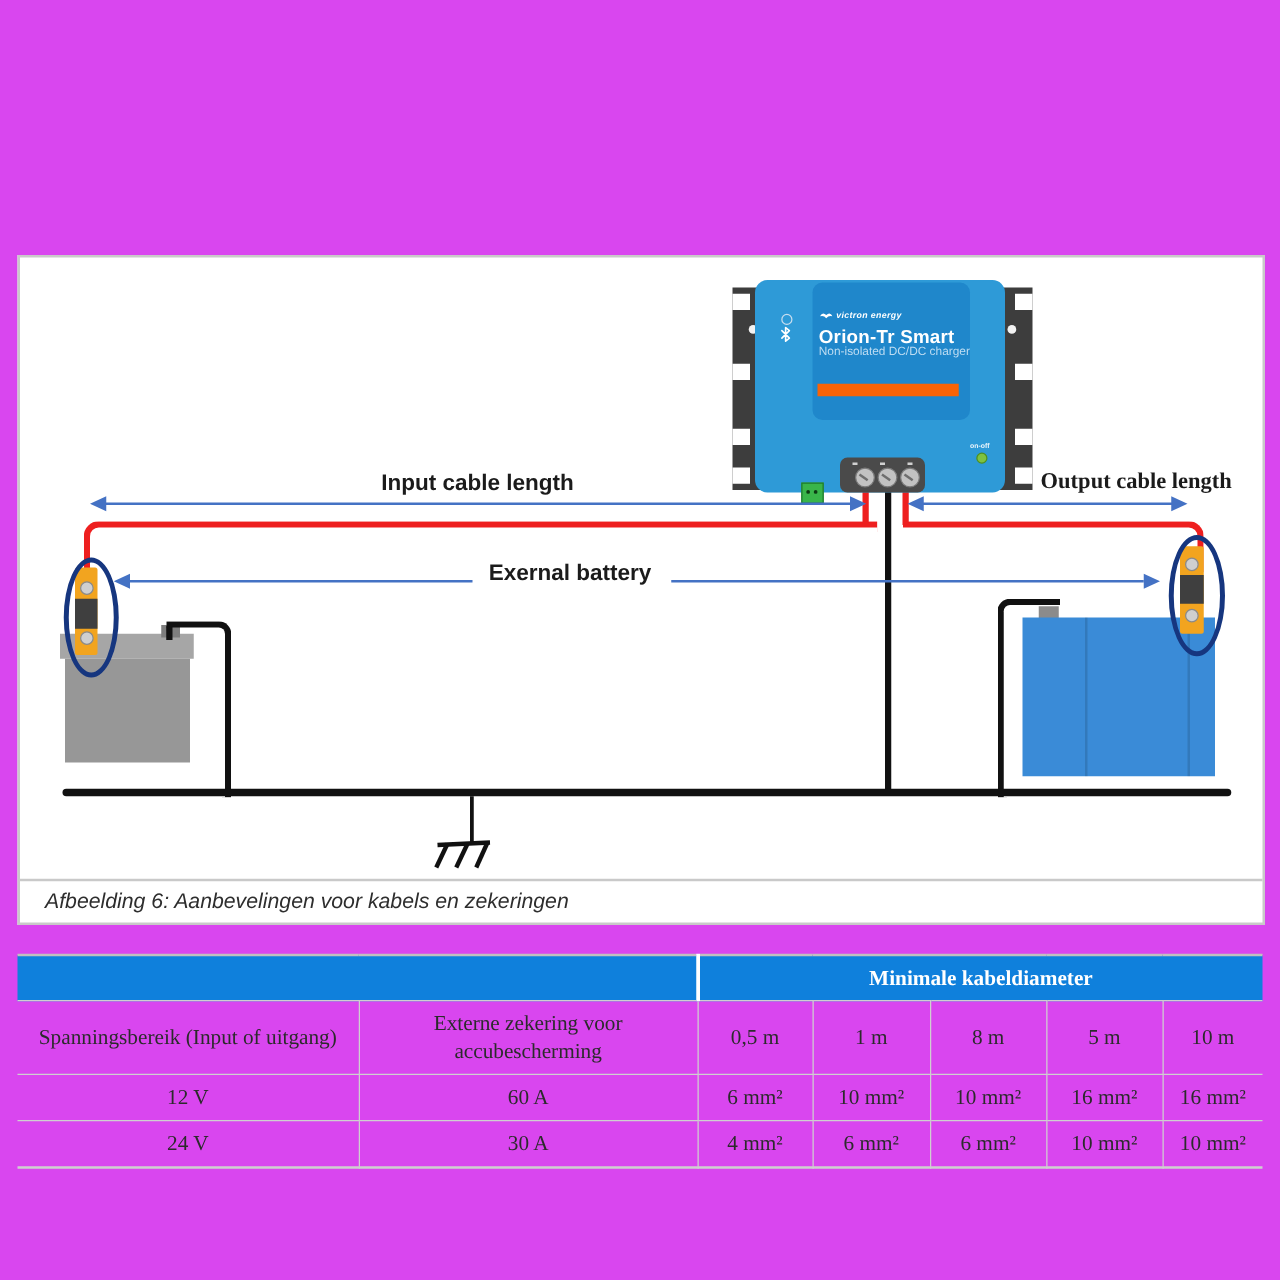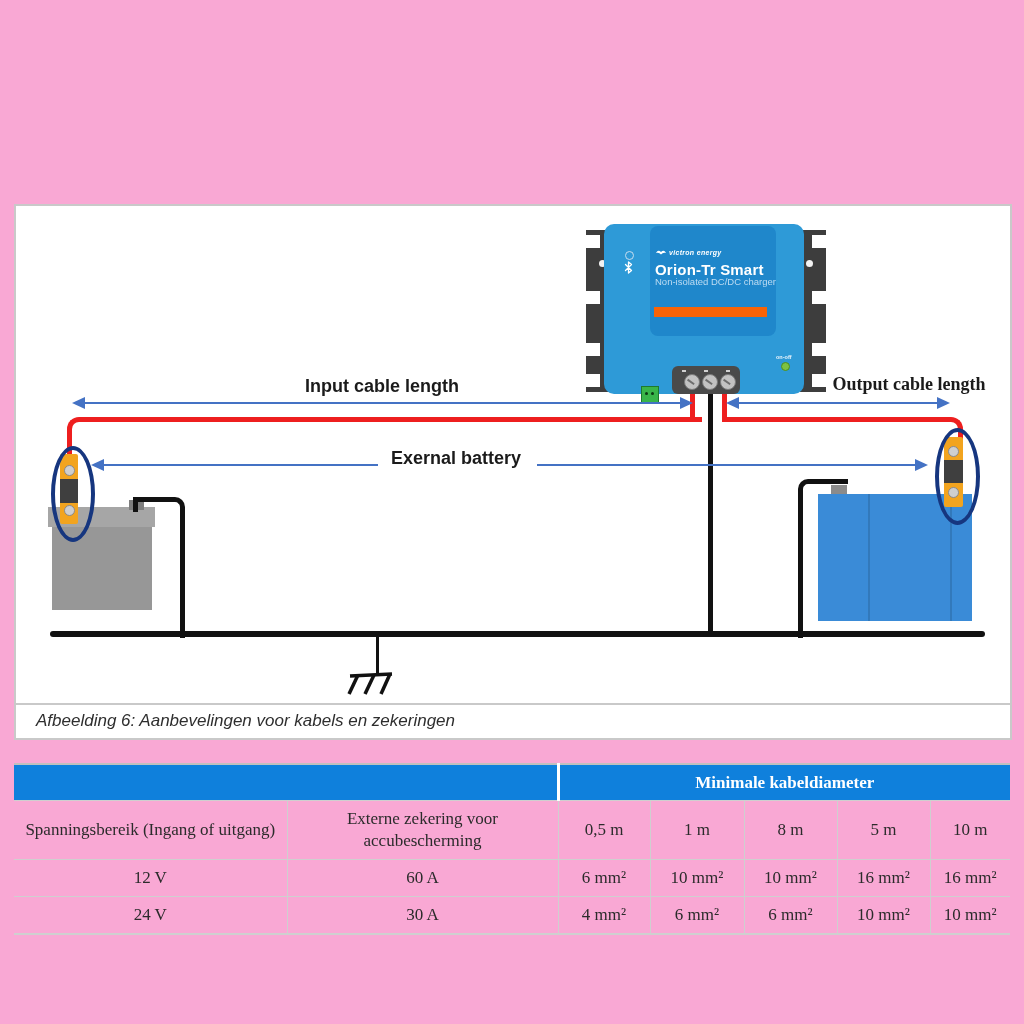--- a/index.html
+++ b/index.html
@@ -1,16 +1,16 @@
 <!DOCTYPE html>
 <html><head>
 <meta charset="utf-8">
 <style>
   html,body{margin:0;padding:0;background:#ffffff;}
-  .page{position:relative;width:1024px;height:1024px;background:#f9a8d4;overflow:hidden;
+  .page{position:relative;width:1024px;height:1024px;background:#d946ef;overflow:hidden;
         font-family:"Liberation Sans",sans-serif;}
   .abs{position:absolute;}
 
   
   .figure-box{left:14px;top:204px;width:994px;height:532px;border:2px solid #c9c9c9;background:#fff;}
   .cap-sep{left:0;top:497px;width:994px;height:0;border-top:2px solid #c9c9c9;}
   .caption{left:20px;top:505px;font-size:17px;font-style:italic;color:#2e2e2e;white-space:nowrap;}
 
   
   .flange{background:#3d3d3d;}
@@ -214,21 +214,21 @@
         <col style="width:93px">
         <col style="width:93px">
         <col style="width:80px">
     </colgroup>
     <tbody>
         <tr>
       <td colspan="2" class="blue-cell blue-spacer"></td>
       <td colspan="5" class="blue-cell group-hdr">Minimale kabeldiameter</td>
     </tr>
     <tr class="hdr-row">
-      <th>Spanningsbereik (Ingang of uitgang)</th>
+      <th>Spanningsbereik (Input of uitgang)</th>
       <th>Externe zekering voor accubescherming</th>
       <th>0,5 m</th>
       <th>1 m</th>
       <th>8 m</th>
       <th>5 m</th>
       <th>10 m</th>
     </tr>
     <tr class="data-row">
       <td>12 V</td>
       <td>60 A</td>

